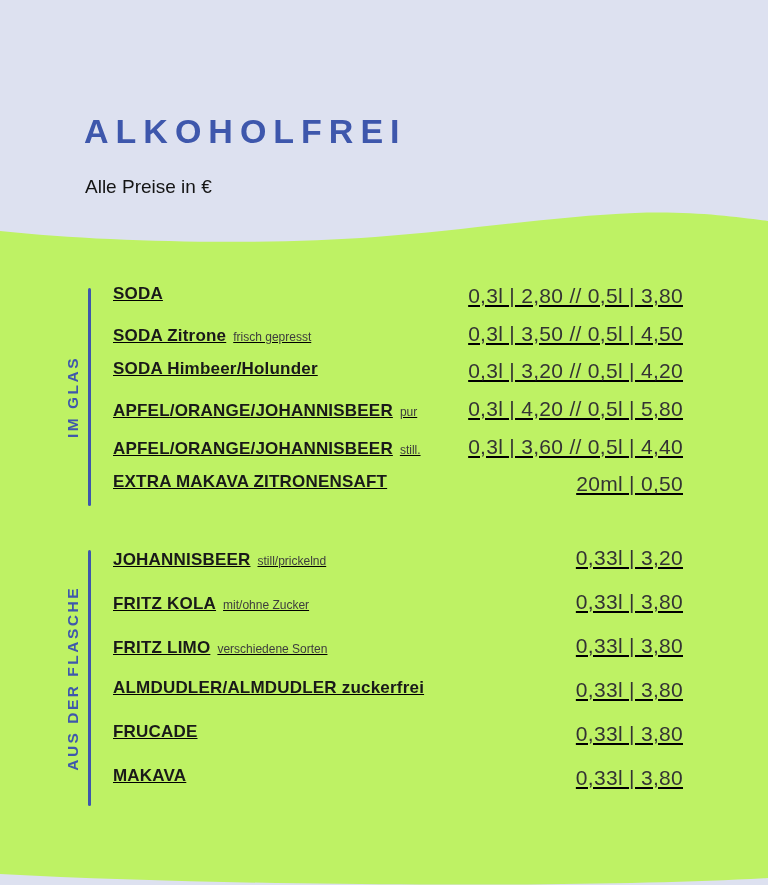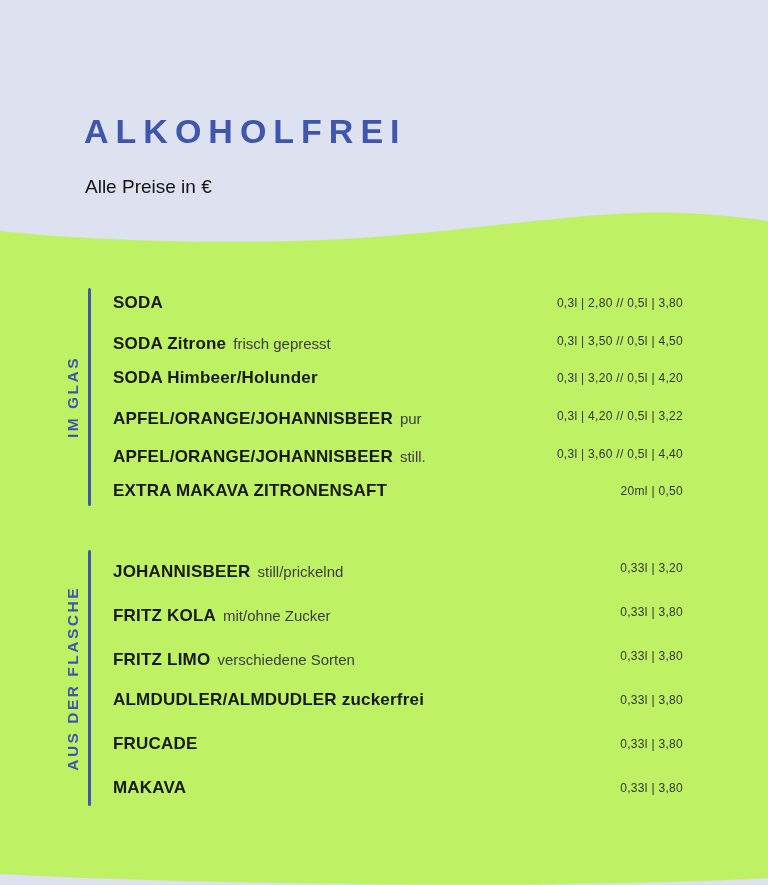--- a/index.html
+++ b/index.html
@@ -51,32 +51,32 @@
     background:#3e57ac;
     border-radius:2px;
     margin:4px 0;
   }
   .section-items {
     flex:1; padding-left:22px;
     display:flex; flex-direction:column;
   }
   .row {
     flex:1;
-    display:flex; justify-content:space-between; align-items:center;
+    display:flex; justify-content:space-between; align-items:flex-start;text-decoration:underline;
   }
   .item-label { display:flex; align-items:baseline; gap:7px; white-space:nowrap; }
   .item-name {
     font-size:17px; font-weight:700; color:#191919;
     letter-spacing:0.2px;
   }
   .item-desc {
-    font-size:15px; font-weight:400; color:#3d3d3d;margin-top:8px;
+    font-size:12px; font-weight:400; color:#3d3d3d;margin-top:8px;
   }
   .item-price {
-    font-size:12px; font-weight:400; color:#333333;
+    font-size:21px; font-weight:400; color:#333333;
     letter-spacing:0.3px;
     white-space:nowrap;
     text-align:right;
   }
 </style>
 </head>
 <body>
 
 <div class="page">
 
@@ -116,21 +116,21 @@
           <span class="item-desc"></span>
         </div>
         <div class="item-price">0,3l | 3,20 // 0,5l | 4,20</div>
       </div>
 
       <div class="row">
         <div class="item-label">
           <span class="item-name">APFEL/ORANGE/JOHANNISBEER</span>
           <span class="item-desc">pur</span>
         </div>
-        <div class="item-price">0,3l | 4,20 // 0,5l | 3,22</div>
+        <div class="item-price">0,3l | 4,20 // 0,5l | 5,80</div>
       </div>
 
       <div class="row">
         <div class="item-label">
           <span class="item-name">APFEL/ORANGE/JOHANNISBEER</span>
           <span class="item-desc">still.</span>
         </div>
         <div class="item-price">0,3l | 3,60 // 0,5l | 4,40</div>
       </div>
 

